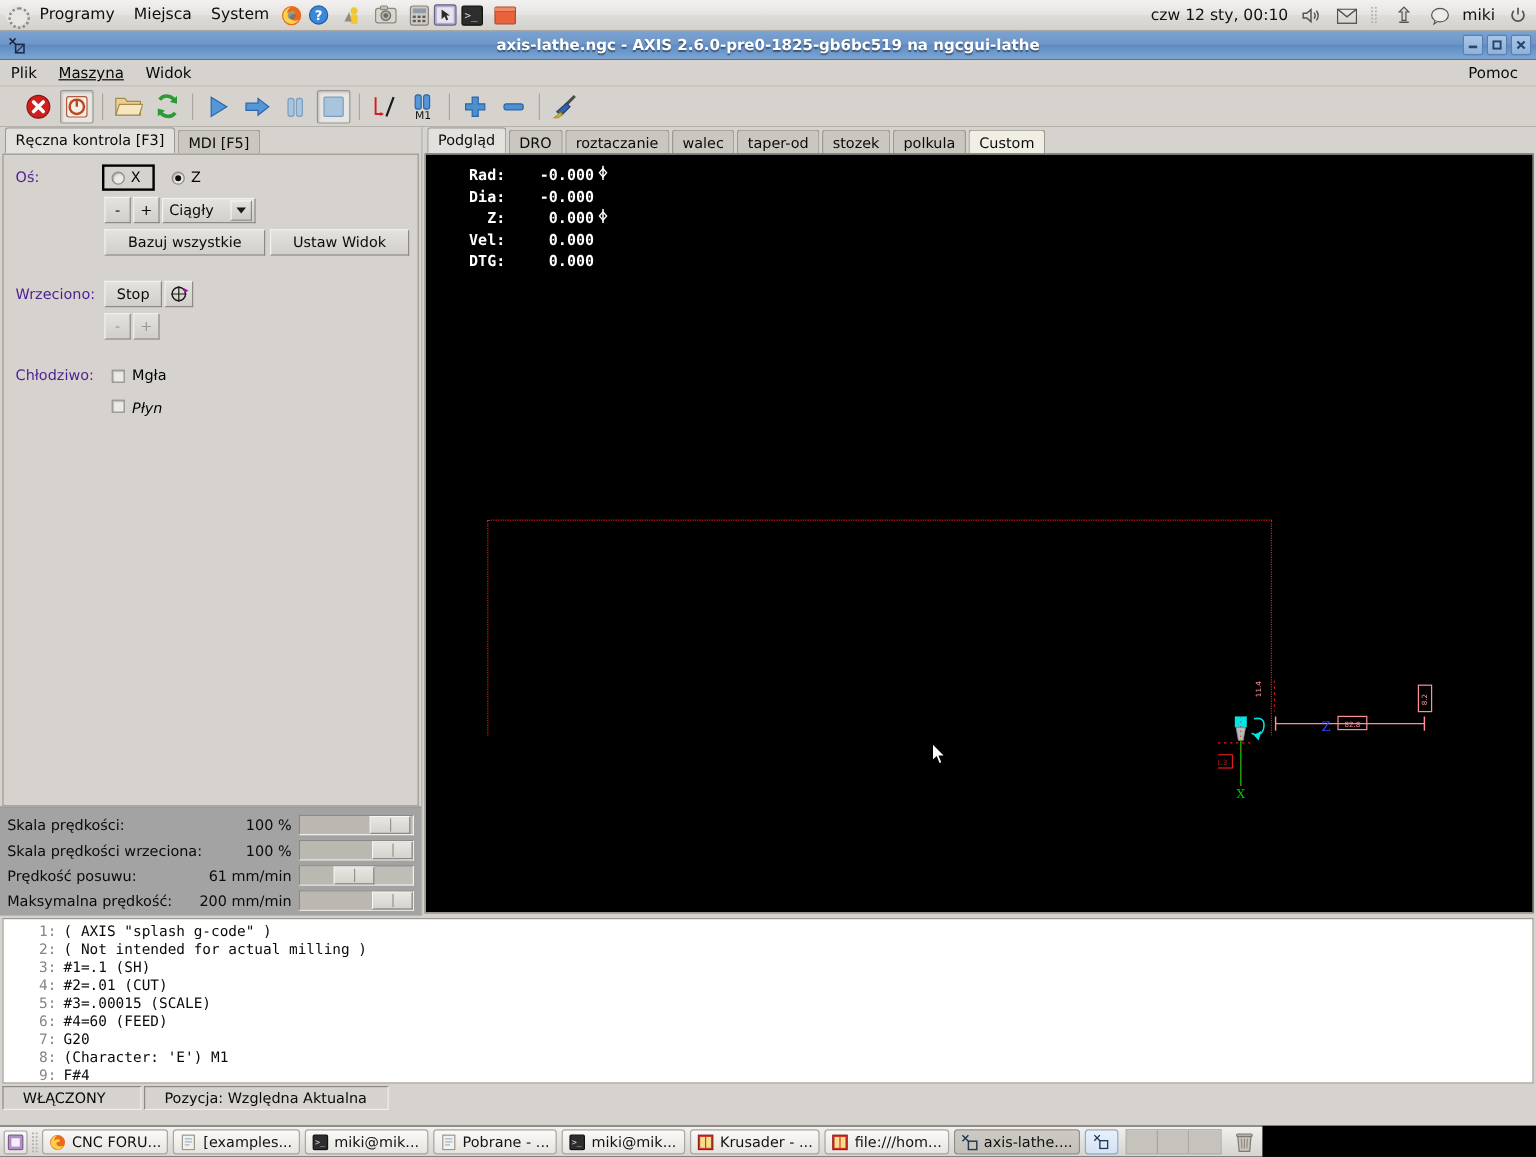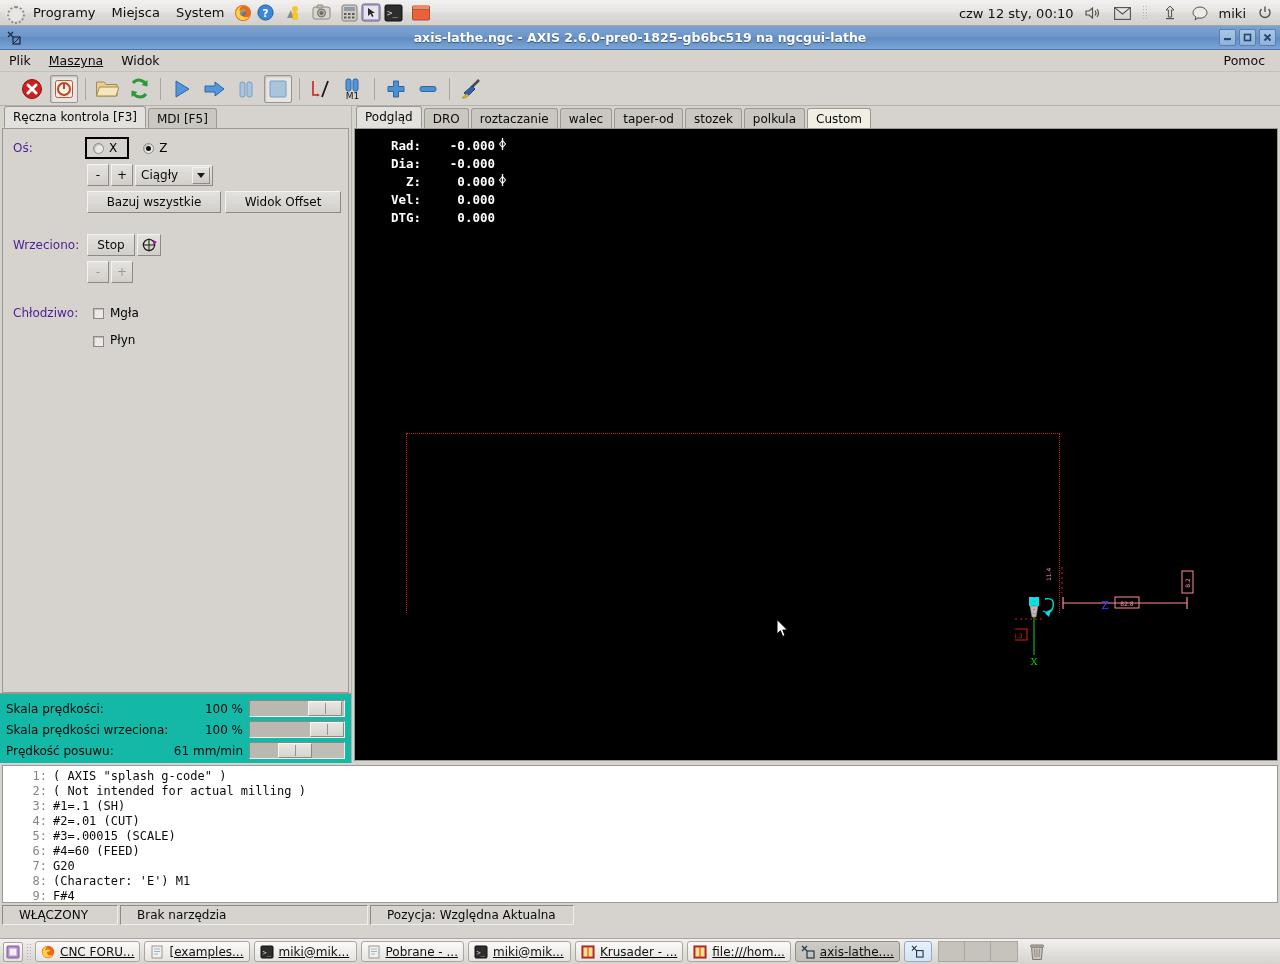--- a/index.html
+++ b/index.html
@@ -145,21 +145,21 @@
     display: flex; align-items: center; justify-content: center;
   }
   .tri-down { width: 0;height:0;border-left:4px solid transparent;border-right:4px solid transparent;border-top:5px solid #1a1a1a; }
 
   .cbx {
     width: 11px; height: 11px; background: #eceae6; border: 1px solid #8d8a85;
     box-shadow: inset 1px 1px 1px rgba(0,0,0,0.2); margin-right: 6px;
   }
 
   
-  .sliders { border-top: 1px solid #9c9892; padding: 4px 2px 2px 2px; background: #14b8a6; }
+  .sliders { border-top: 1px solid #9c9892; padding: 4px 2px 2px 2px; background: #a3a3a3; }
   .slider-row { display: flex; align-items: center; height: 21px; font-size: 12px; color: #0a0a0a; }
   .sl-label { padding-left: 4px; }
   .sl-value { margin-left: auto; margin-right: 6px; }
   .sl-track {
     width: 96px; height: 17px; background: #c0bdb7;
     border: 1px solid; border-color: #8d8a85 #f0eeea #f0eeea #8d8a85;
     position: relative; margin-right: 4px;
   }
   .sl-fill { position: absolute; left: 0; top: 0; height: 100%; background: #bbb8b2; }
   .sl-thumb {
@@ -205,23 +205,23 @@
     font-size: 12px; color: #0a0a0a; display: flex; align-items: center; padding-left: 16px;
     margin-right: 2px;
   }
   .sb-1 { width: 116px; }
   .sb-2 { width: 248px; }
   .sb-3 { width: 204px; }
   .sb-rest { flex: 1; background: #d6d3ce; }
 
   
   .taskbar {
-    position: absolute; left: 0; top: 938px; width: 1280px; height: 26px;
+    position: absolute; left: 0; top: 938px; width: 1052px; height: 26px;
     background: linear-gradient(to bottom, #f2f1f0 0%, #e3e1dd 50%, #d6d3ce 100%);
-    border-top: 1px solid #a9a5a0; display: flex; align-items: center; padding: 0 3px; text-decoration: underline;
+    border-top: 1px solid #a9a5a0; display: flex; align-items: center; padding: 0 3px;
   }
   .tb-show {
     width: 20px; height: 20px; border: 1px solid #a9a5a0; border-radius: 2px;
     background: linear-gradient(to bottom, #fbfaf9, #e4e2de);
     display: flex; align-items: center; justify-content: center; margin-right: 3px;
   }
   .tb-grip { width: 6px; height: 18px; margin-right: 3px;
              background-image: radial-gradient(#b3afa9 1px, transparent 1px);
              background-size: 3px 3px; }
   .win-btn {
@@ -530,21 +530,21 @@
                       <span class="tri-down"></span>
                     </span>
                 </div>
               </div>
             </div>
 
             <div class="row">
               <div class="rl"></div>
               <div style="display:flex;margin-left:2px;">
                 <div class="btn" style="width:134px;">Bazuj wszystkie</div>
-                <div class="btn" style="width:116px;margin-left:4px;">Widok Offset</div>
+                <div class="btn" style="width:116px;margin-left:4px;">Ustaw Widok</div>
               </div>
             </div>
 
             <div style="height:16px"></div>
 
             <div class="row">
               <div class="rl">Wrzeciono:</div>
               <div style="display:flex;align-items:center;margin-left:2px;">
                 <div class="btn" style="width:48px;">Stop</div>
                 <div class="btn sq" style="width:24px;height:22px;margin-left:2px;display:flex;align-items:center;justify-content:center;">
@@ -570,21 +570,21 @@
 
             <div class="row">
               <div class="rl">Chłodziwo:</div>
               <div style="display:flex;align-items:center;margin-left:8px;">
                 <span class="cbx"></span>
                 <span>Mgła</span>
               </div>
             </div>
             <div class="row">
               <div class="rl"></div>
-              <div style="display:flex;align-items:flex-end;margin-left:8px;">
+              <div style="display:flex;align-items:flex-start;margin-left:8px;font-style:italic;">
                 <span class="cbx"></span>
                 <span>Płyn</span>
               </div>
             </div>
 
           </div>
         </div>
 
         <div class="sliders">
           <div class="slider-row">
@@ -604,20 +604,28 @@
             </span>
           </div>
           <div class="slider-row">
             <span class="sl-label">Prędkość posuwu:</span>
             <span class="sl-value">61 mm/min</span>
             <span class="sl-track">
               <span class="sl-fill" style="width:30%"></span>
               <span class="sl-thumb" style="left:28px"></span>
             </span>
           </div>
+          <div class="slider-row">
+            <span class="sl-label">Maksymalna prędkość:</span>
+            <span class="sl-value">200 mm/min</span>
+            <span class="sl-track">
+              <span class="sl-fill" style="width:90%"></span>
+              <span class="sl-thumb" style="left:60px"></span>
+            </span>
+          </div>
         </div>
       </div>
 
       <div class="right-pane">
         <div class="rp-tabs">
           <div class="nb-tab active">
               <span>Podgląd</span>
             </div>
           <div class="nb-tab">
               <span>DRO</span>
@@ -725,21 +733,20 @@
       <div class="gline"><span class="gnum">4:</span><span class="gtxt">#2=.01 (CUT)</span></div>
       <div class="gline"><span class="gnum">5:</span><span class="gtxt">#3=.00015 (SCALE)</span></div>
       <div class="gline"><span class="gnum">6:</span><span class="gtxt">#4=60 (FEED)</span></div>
       <div class="gline"><span class="gnum">7:</span><span class="gtxt">G20</span></div>
       <div class="gline"><span class="gnum">8:</span><span class="gtxt">(Character: 'E') M1</span></div>
       <div class="gline"><span class="gnum">9:</span><span class="gtxt">F#4</span></div>
     </div>
 
     <div class="statusbar">
       <div class="sb-cell sb-1">WŁĄCZONY</div>
-      <div class="sb-cell sb-2">Brak narzędzia</div>
       <div class="sb-cell sb-3">Pozycja: Względna Aktualna</div>
       <div class="sb-rest"></div>
     </div>
   </div>
 
   <svg class="cursor-arrow" width="14" height="20" viewBox="0 0 14 20">
     <path d="M1 0.5 L1 15 L4.4 11.8 L6.7 17.5 L9 16.5 L6.8 11 L11.5 11 z" fill="#ffffff" stroke="#000" stroke-width="1"></path>
   </svg>
 
   <div class="taskbar">

